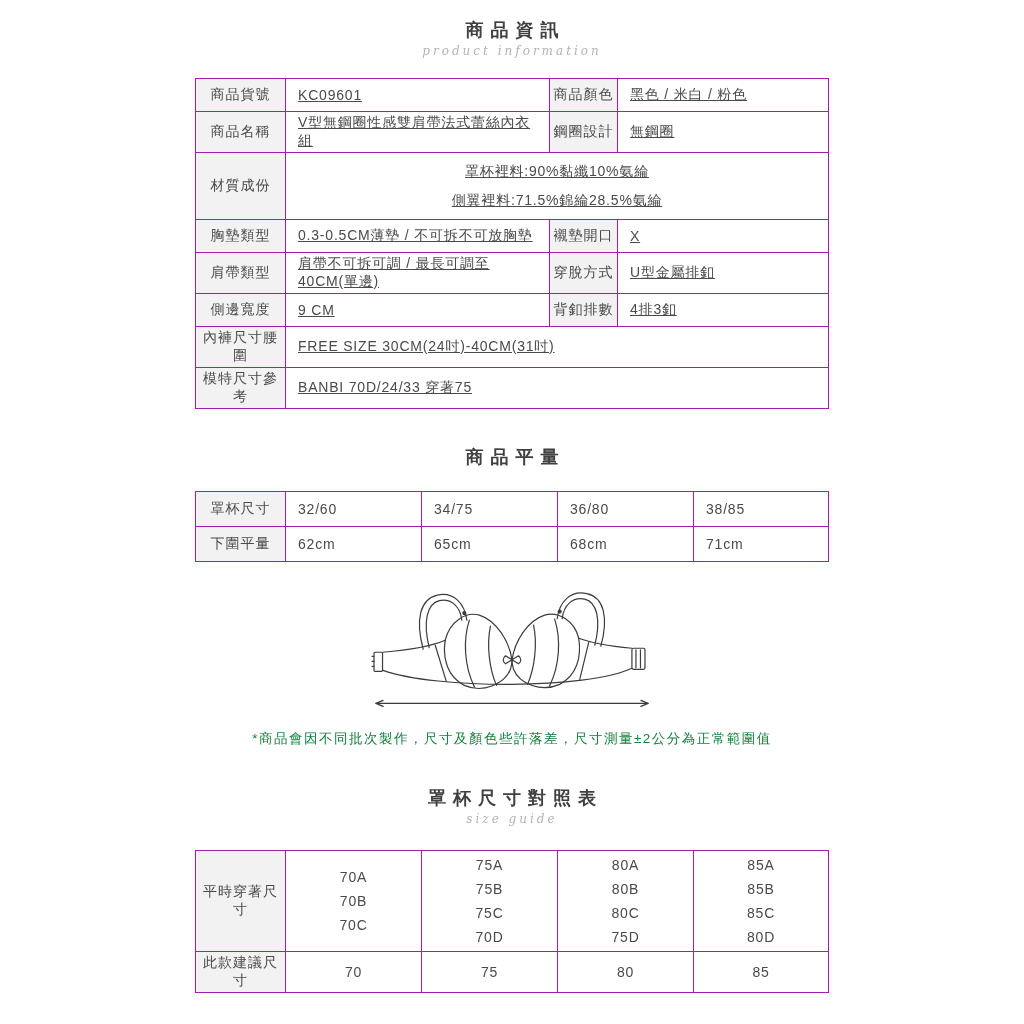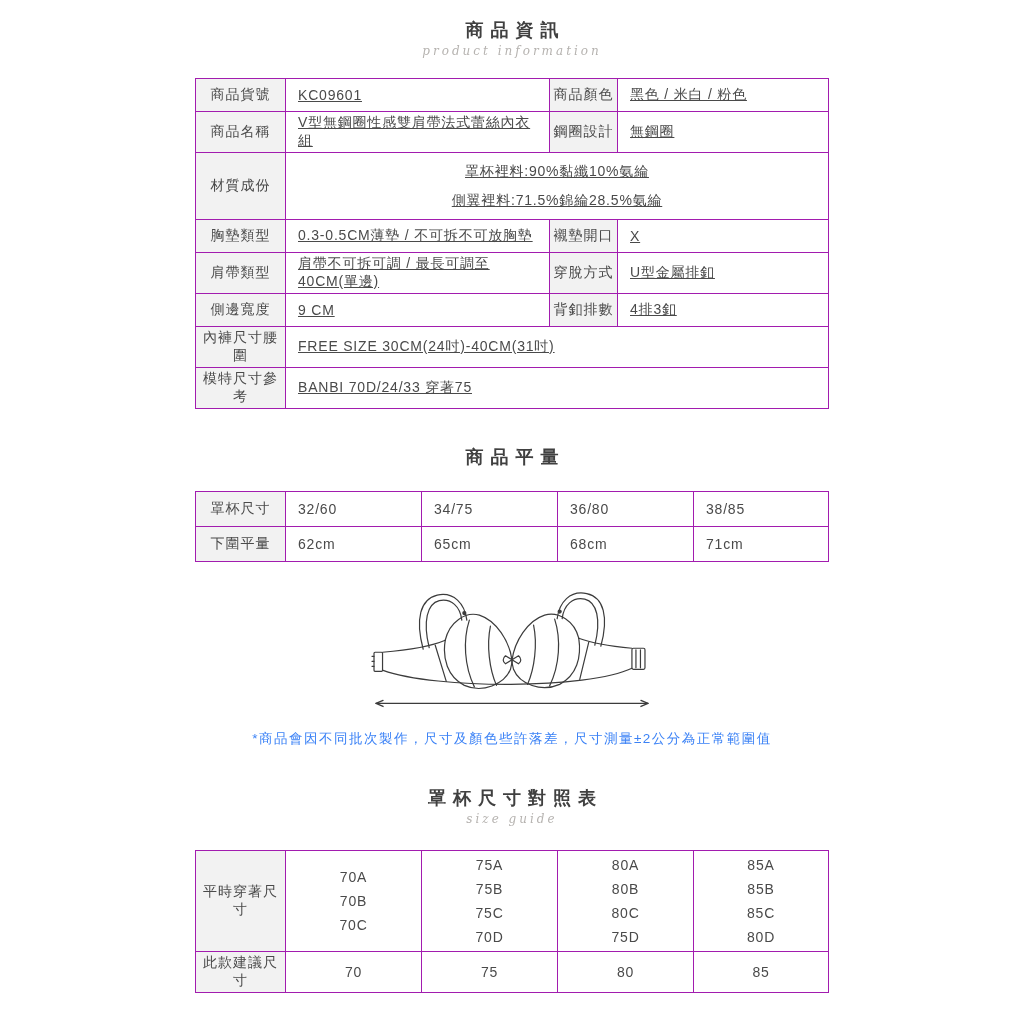--- a/index.html
+++ b/index.html
@@ -39,21 +39,21 @@
   .t-info .ln{ line-height:29px; text-align:center; }
 
   .sec-measure{ margin-top:36px; }
   .t-measure{ margin-top:22px; }
   .t-measure td{ height:35px; }
 
   .figure-wrap{ margin-top:28px; text-align:center; }
   .figure-wrap svg{ display:inline-block; }
 
   .note{
-    margin-top:18px; text-align:center; font-size:13.5px; color:#3b82f6;
+    margin-top:18px; text-align:center; font-size:13.5px; color:#15803d;
     letter-spacing:1.5px;
   }
 
   .sec-guide{ margin-top:38px; }
   .t-guide{ margin-top:24px; }
   .t-guide td{ text-align:center; }
   .t-guide .ln{ line-height:24px; text-align:center; }
   .t-guide tr.big td{ height:97px; }
   .t-guide td{ height:35px; }
 </style>

